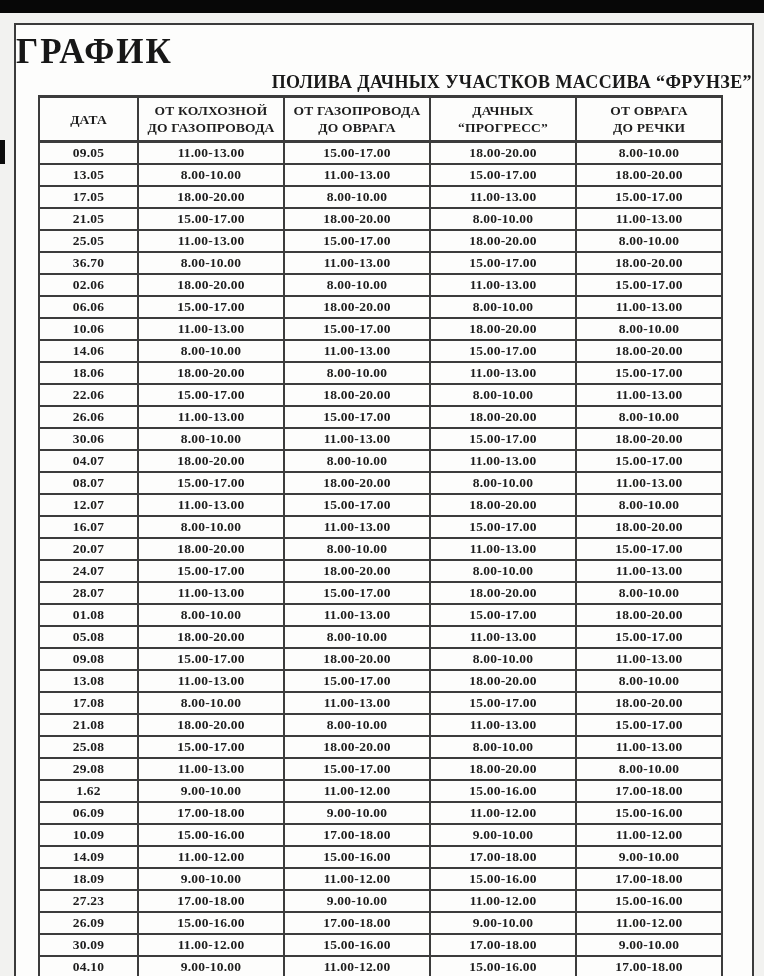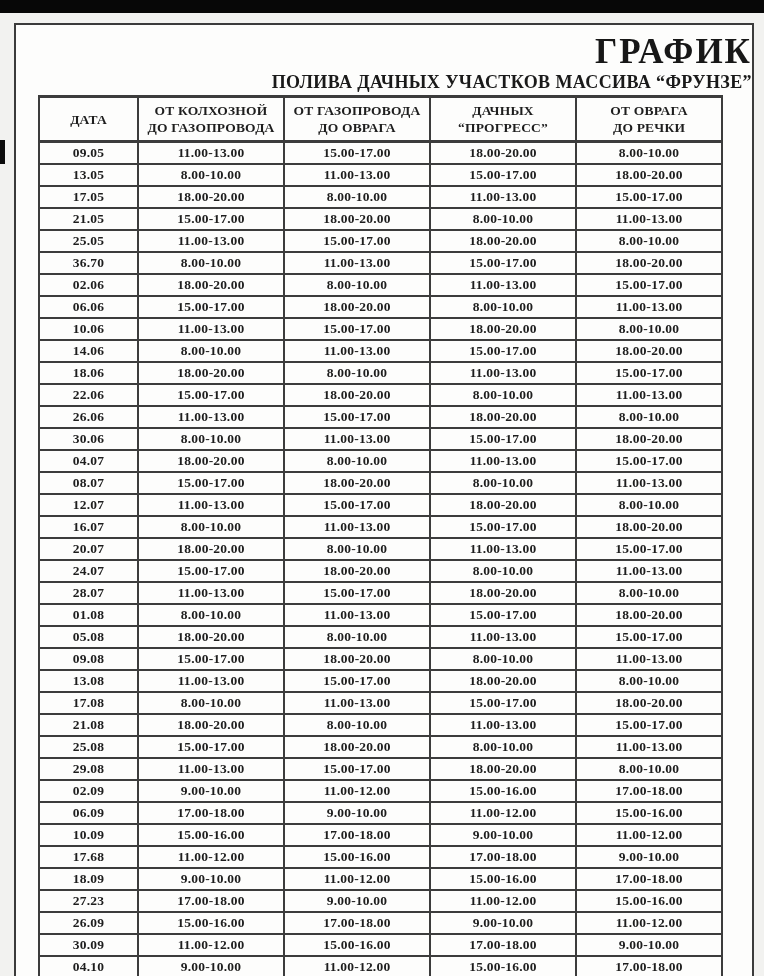--- a/index.html
+++ b/index.html
@@ -34,21 +34,21 @@
     left: 14px; top: 23px;
     width: 736px; height: 970px;
     background: #fdfdfc;
     border: 2px solid #3b3b3b;
     box-sizing: content-box;
   }
   .title {
     position: absolute;
     left: 0; top: 9px;
     width: 100%;
-    text-align: right;
+    text-align: left;
     font-size: 35px;
     line-height: 36px;
     font-weight: bold;
     letter-spacing: 2px;
     color: #171717;
   }
   .subtitle {
     position: absolute;
     left: 0; top: 47px;
     width: 100%;
@@ -323,42 +323,42 @@
     <td>11.00-13.00</td>
   </tr>
           <tr>
     <td>29.08</td>
     <td>11.00-13.00</td>
     <td>15.00-17.00</td>
     <td>18.00-20.00</td>
     <td>8.00-10.00</td>
   </tr>
           <tr>
-    <td>02.09</td>
+    <td>1.62</td>
     <td>9.00-10.00</td>
     <td>11.00-12.00</td>
     <td>15.00-16.00</td>
     <td>17.00-18.00</td>
   </tr>
           <tr>
     <td>06.09</td>
     <td>17.00-18.00</td>
     <td>9.00-10.00</td>
     <td>11.00-12.00</td>
     <td>15.00-16.00</td>
   </tr>
           <tr>
     <td>10.09</td>
     <td>15.00-16.00</td>
     <td>17.00-18.00</td>
     <td>9.00-10.00</td>
     <td>11.00-12.00</td>
   </tr>
           <tr>
-    <td>17.68</td>
+    <td>14.09</td>
     <td>11.00-12.00</td>
     <td>15.00-16.00</td>
     <td>17.00-18.00</td>
     <td>9.00-10.00</td>
   </tr>
           <tr>
     <td>18.09</td>
     <td>9.00-10.00</td>
     <td>11.00-12.00</td>
     <td>15.00-16.00</td>

